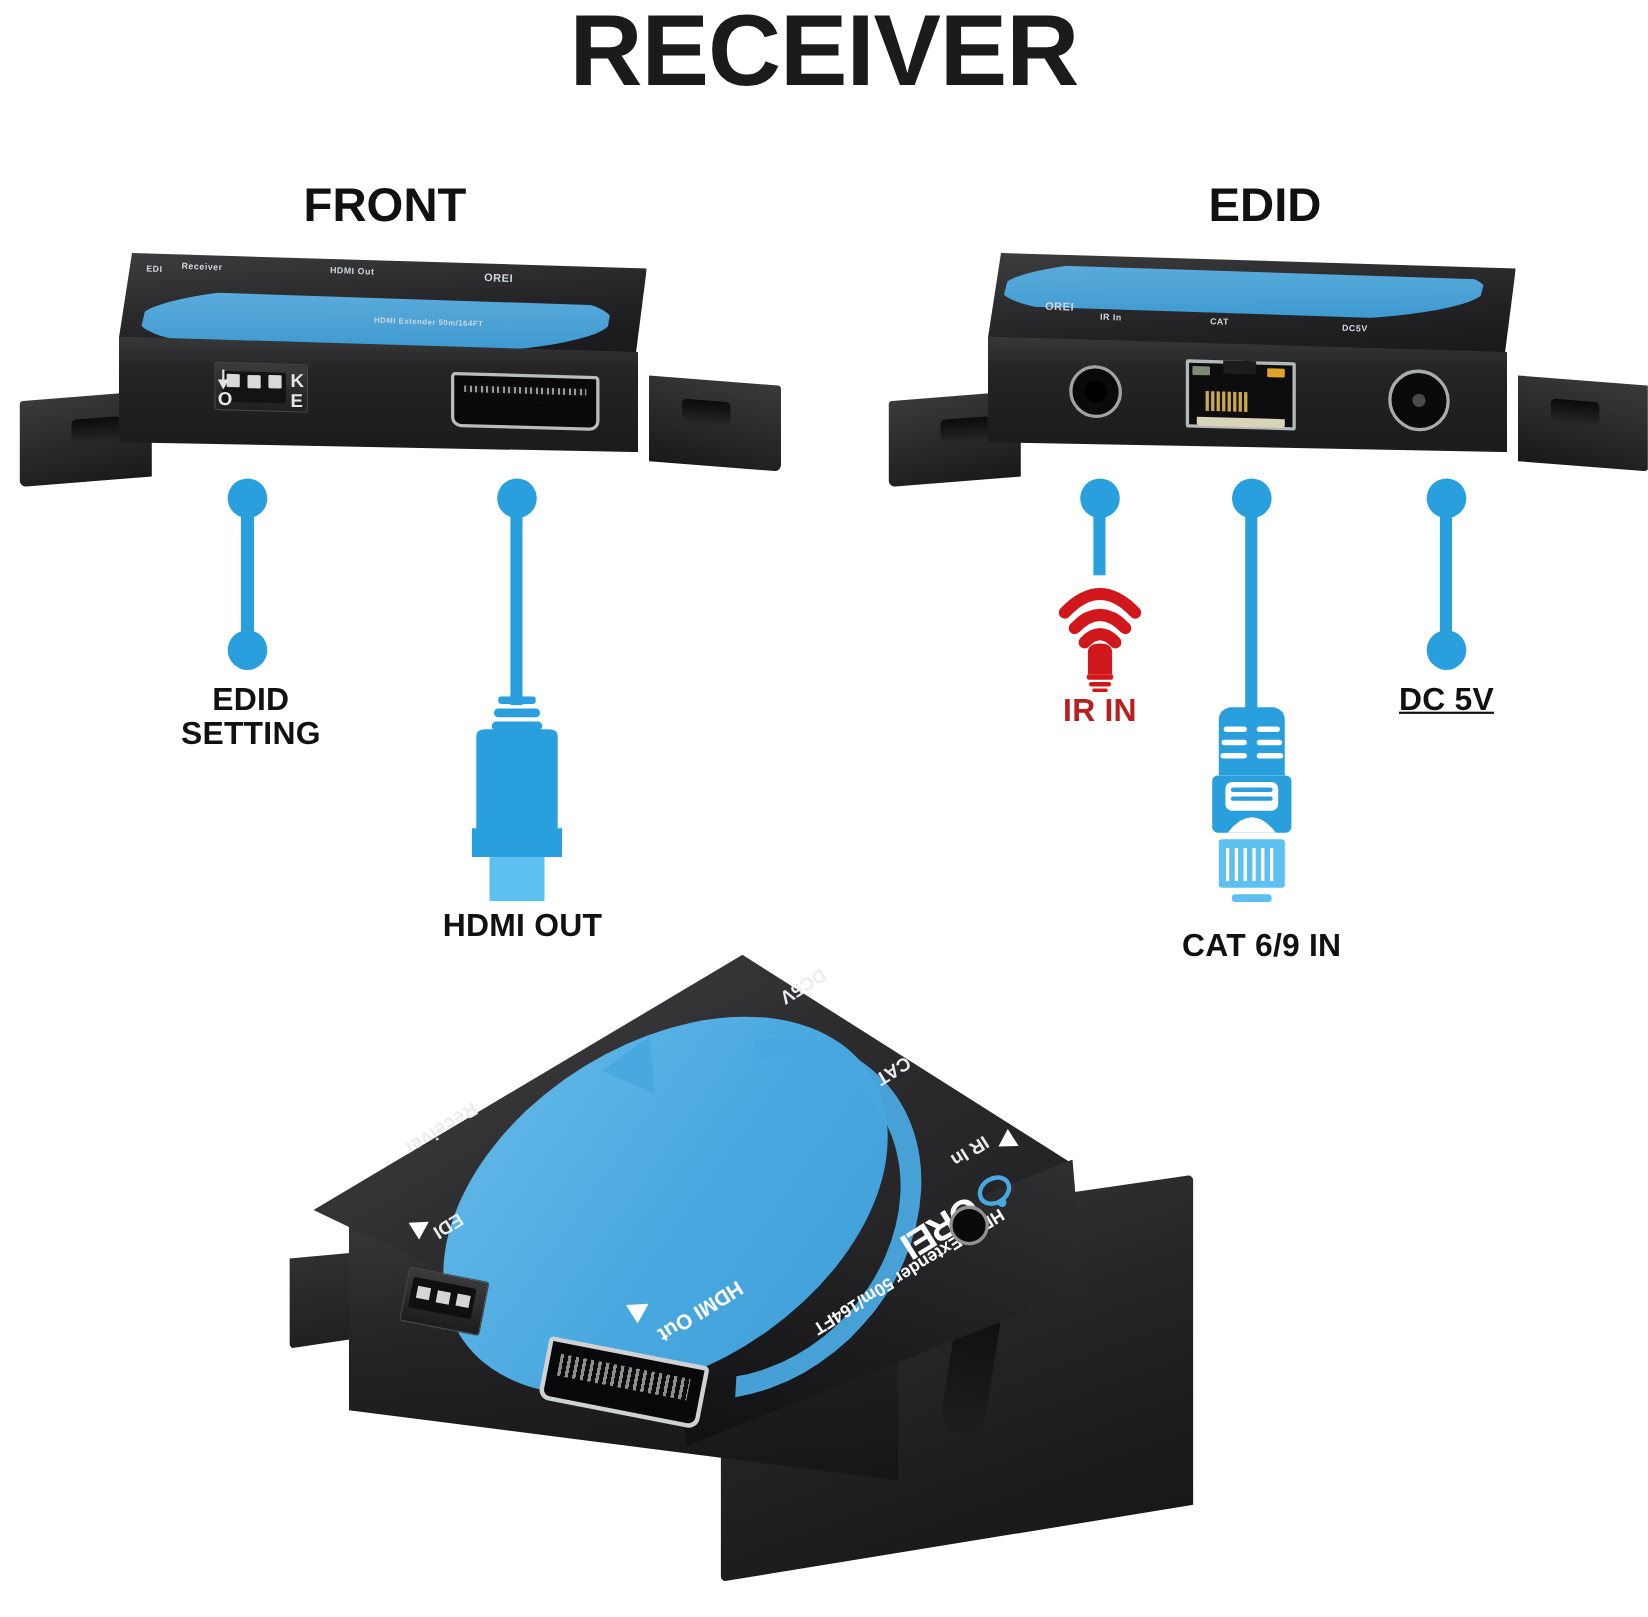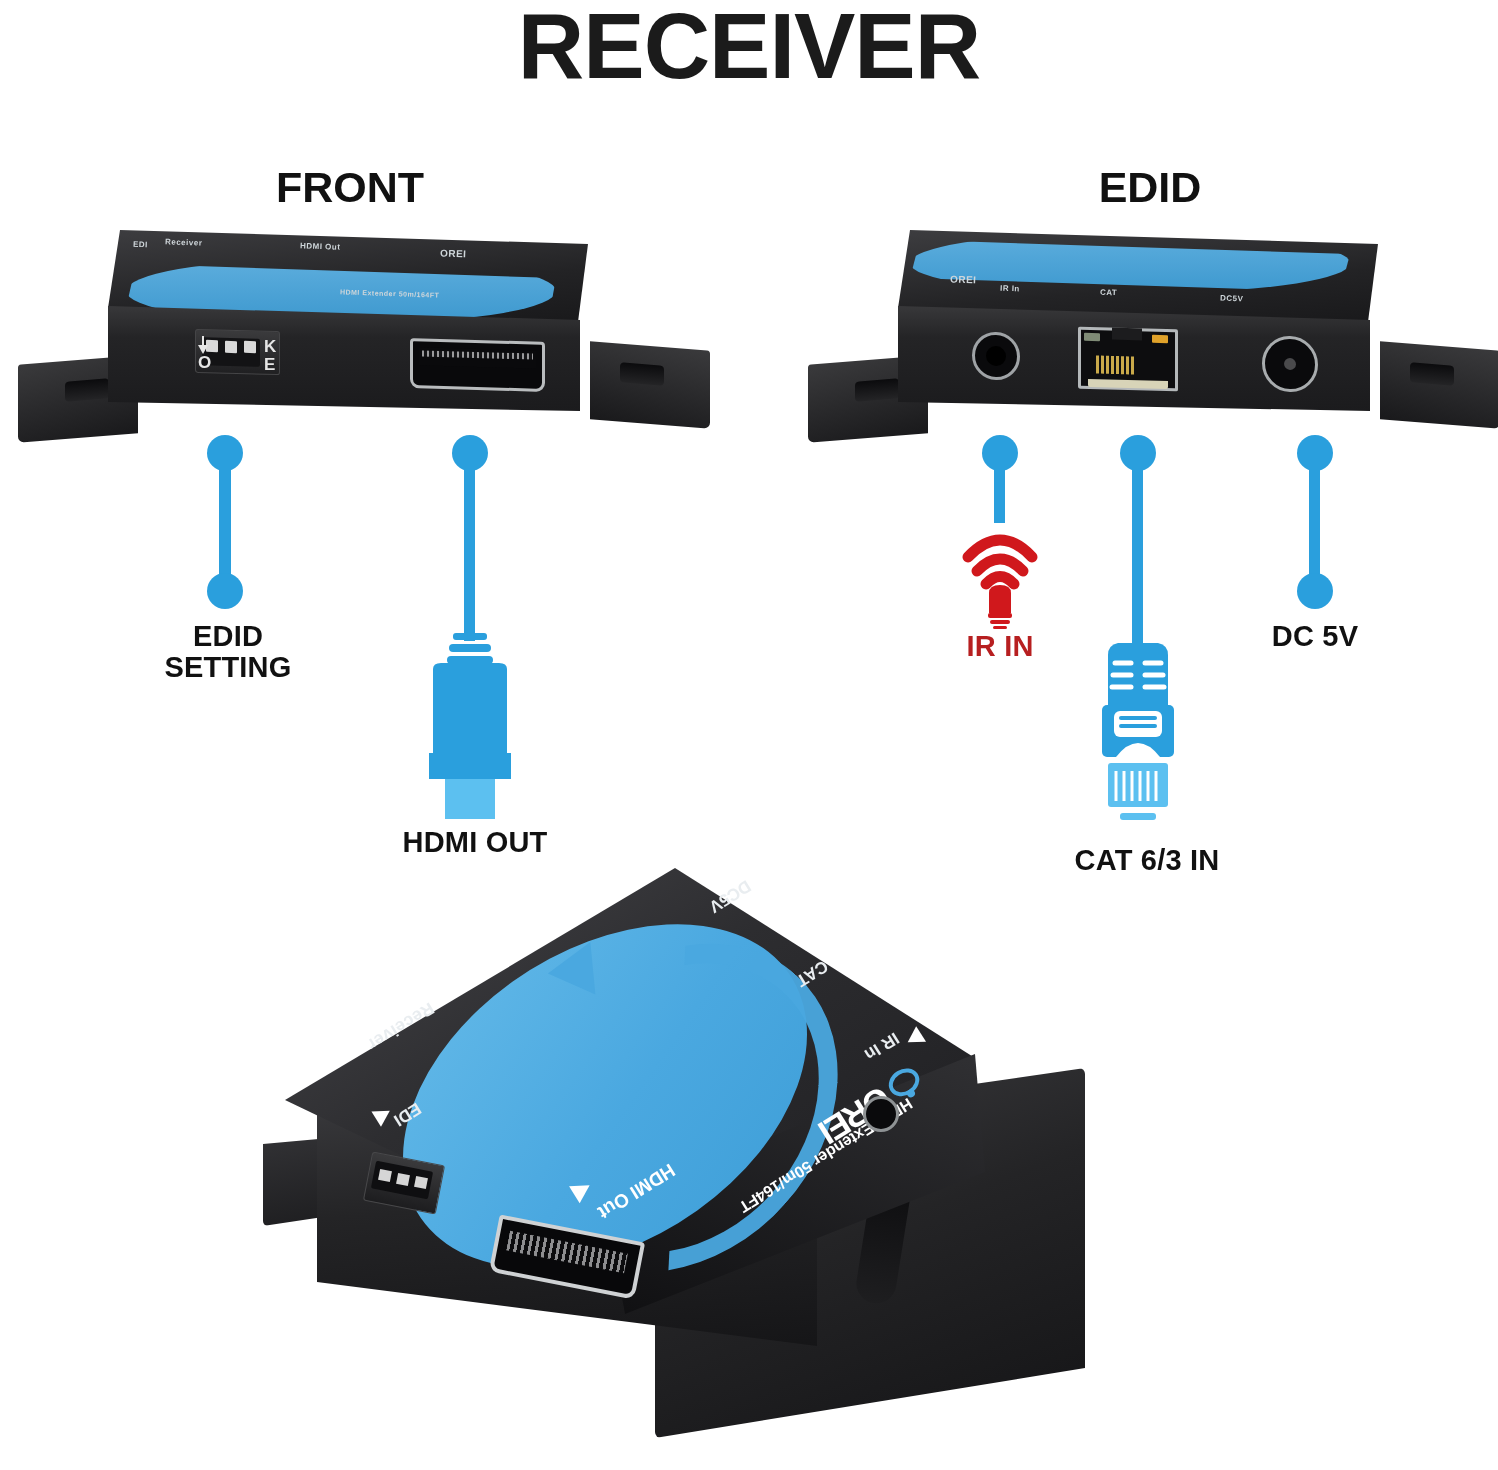--- a/index.html
+++ b/index.html
@@ -268,28 +268,28 @@
       <path d="M28 130 v30"></path>
         <path d="M36 130 v30"></path>
         <path d="M44 130 v30"></path>
       <path d="M52 130 v30"></path>
         <path d="M60 130 v30"></path>
         <path d="M68 130 v30"></path>
     </g>
     <rect x="32" y="172" width="36" height="7" rx="3" fill="#5cc0f0"></rect>
   </svg>
 
-  <div class="abs clabel" style="left:-103px;top:410px;width:290px;">CAT 6/3 IN</div>
+  <div class="abs clabel" style="left:-103px;top:410px;width:290px;">CAT 6/9 IN</div>
 </div>
 
 <div class="abs" style="left:1285px;top:435px;width:100px;">
   <div class="abs cdot" style="left:12px;top:0px;width:36px;height:36px;"></div>
   <div class="abs cstem" style="left:24px;top:26px;width:11px;height:122px;"></div>
   <div class="abs cdot" style="left:12px;top:138px;width:36px;height:36px;"></div>
-  <div class="abs clabel" style="left:-70px;top:186px;width:200px;">DC 5V</div>
+  <div class="abs clabel" style="left:-70px;top:186px;width:200px;text-decoration:underline;">DC 5V</div>
 </div>
 
 <div class="abs" id="hero">
 
   <div class="abs" style="left:400px;top:210px;width:430px;height:370px;
               clip-path:polygon(0 62px, 430px 0, 430px 300px, 0 370px);
               background:linear-gradient(160deg,#3b3b3e 0%,#242426 45%,#141416 100%);
               border-radius:6px;"></div>
   <div class="abs" style="left:610px;top:296px;width:40px;height:150px;
               transform:rotate(9deg);border-radius:20px;

